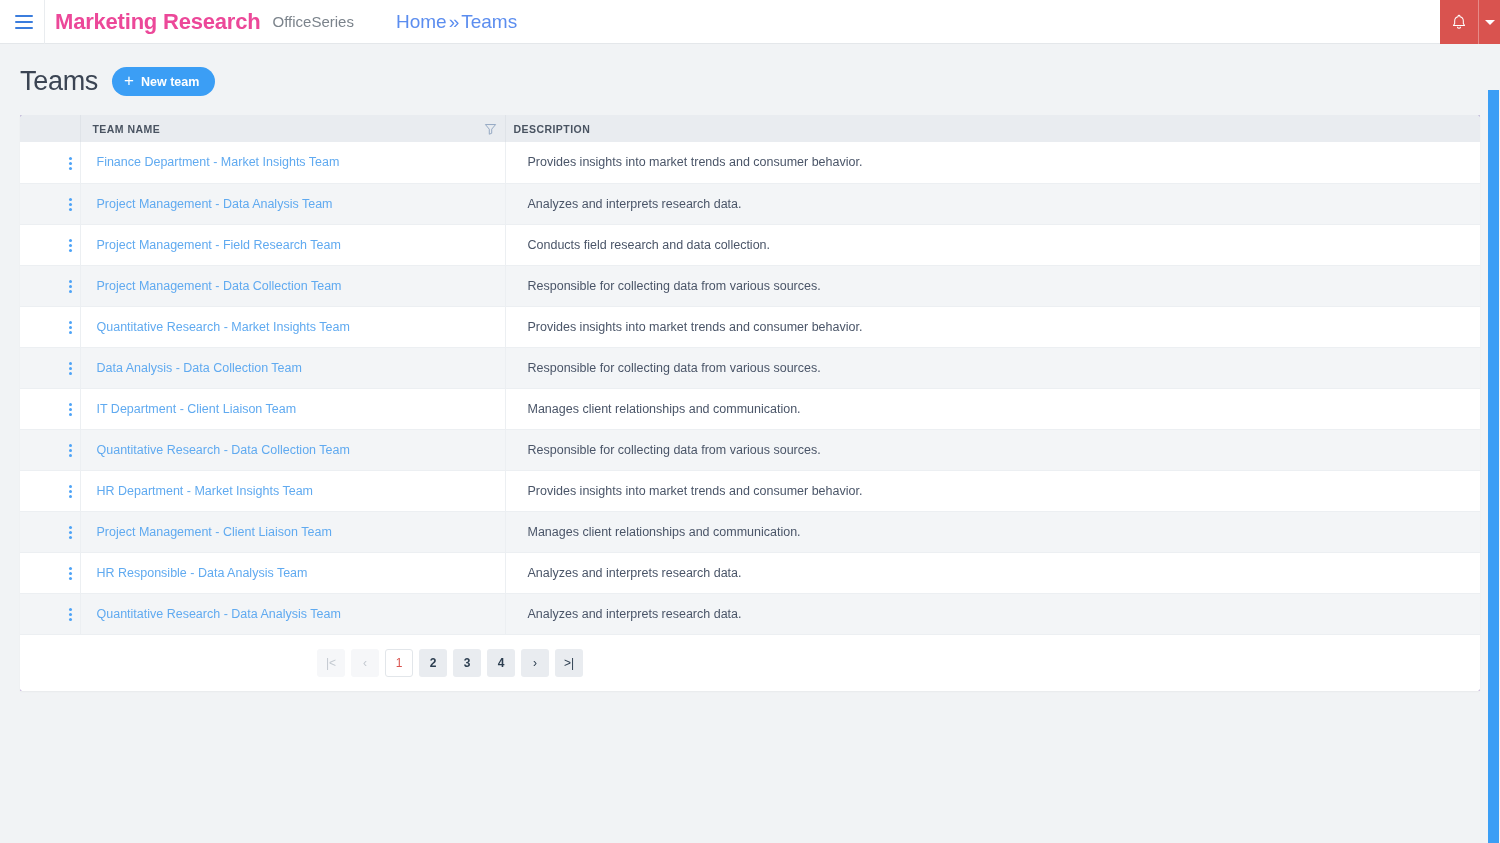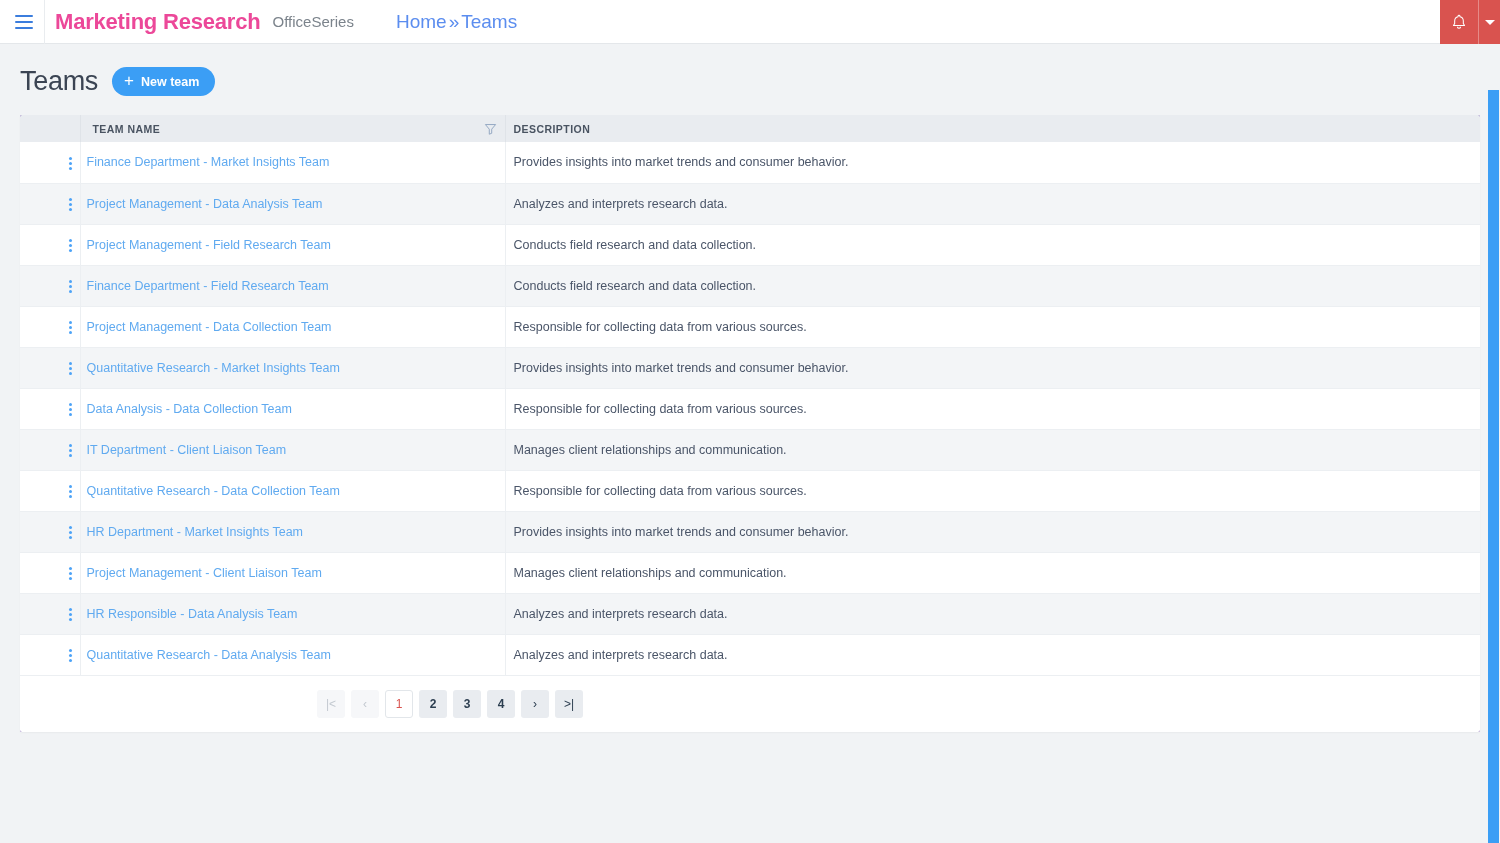--- a/index.html
+++ b/index.html
@@ -186,22 +186,22 @@
     color: #4a5568;
     padding: 0 8px;
     border-bottom: 1px solid #eceff2;
     border-right: 1px solid #eceff2;
     vertical-align: middle;
     white-space: nowrap;
     overflow: hidden;
     text-overflow: ellipsis;
   }
   table.grid td.cell-menu { text-align: left; padding-left: 0; }
-  table.grid td.cell-name { padding-left: 6px; }
-  table.grid td.cell-desc { border-right: none; padding-left: 8px; color: #4a5568; }
+  table.grid td.cell-name { padding-left: 16px; }
+  table.grid td.cell-desc { border-right: none; padding-left: 22px; color: #4a5568; }
 
   tbody tr:nth-child(even) td { background: #f3f5f7; }
   tbody tr:nth-child(odd) td  { background: #ffffff; }
 
   .kebab {
     width: 26px;
     height: 26px;
     margin-left: 37px;
     display: inline-flex;
     flex-direction: column;
@@ -370,29 +370,20 @@
               </span></td>
             <td class="cell-name"><a class="team-link" href="#">Project Management - Field Research Team</a></td>
             <td class="cell-desc">Conducts field research and data collection.</td>
           </tr>
           <tr>
             <td class="cell-menu"><span class="kebab">
                 <i></i>
                 <i></i>
                 <i></i>
               </span></td>
-            <td class="cell-name"><a class="team-link" href="#">Finance Department - Field Research Team</a></td>
-            <td class="cell-desc">Conducts field research and data collection.</td>
-          </tr>
-          <tr>
-            <td class="cell-menu"><span class="kebab">
-                <i></i>
-                <i></i>
-                <i></i>
-              </span></td>
             <td class="cell-name"><a class="team-link" href="#">Project Management - Data Collection Team</a></td>
             <td class="cell-desc">Responsible for collecting data from various sources.</td>
           </tr>
           <tr>
             <td class="cell-menu"><span class="kebab">
                 <i></i>
                 <i></i>
                 <i></i>
               </span></td>
             <td class="cell-name"><a class="team-link" href="#">Quantitative Research - Market Insights Team</a></td>

